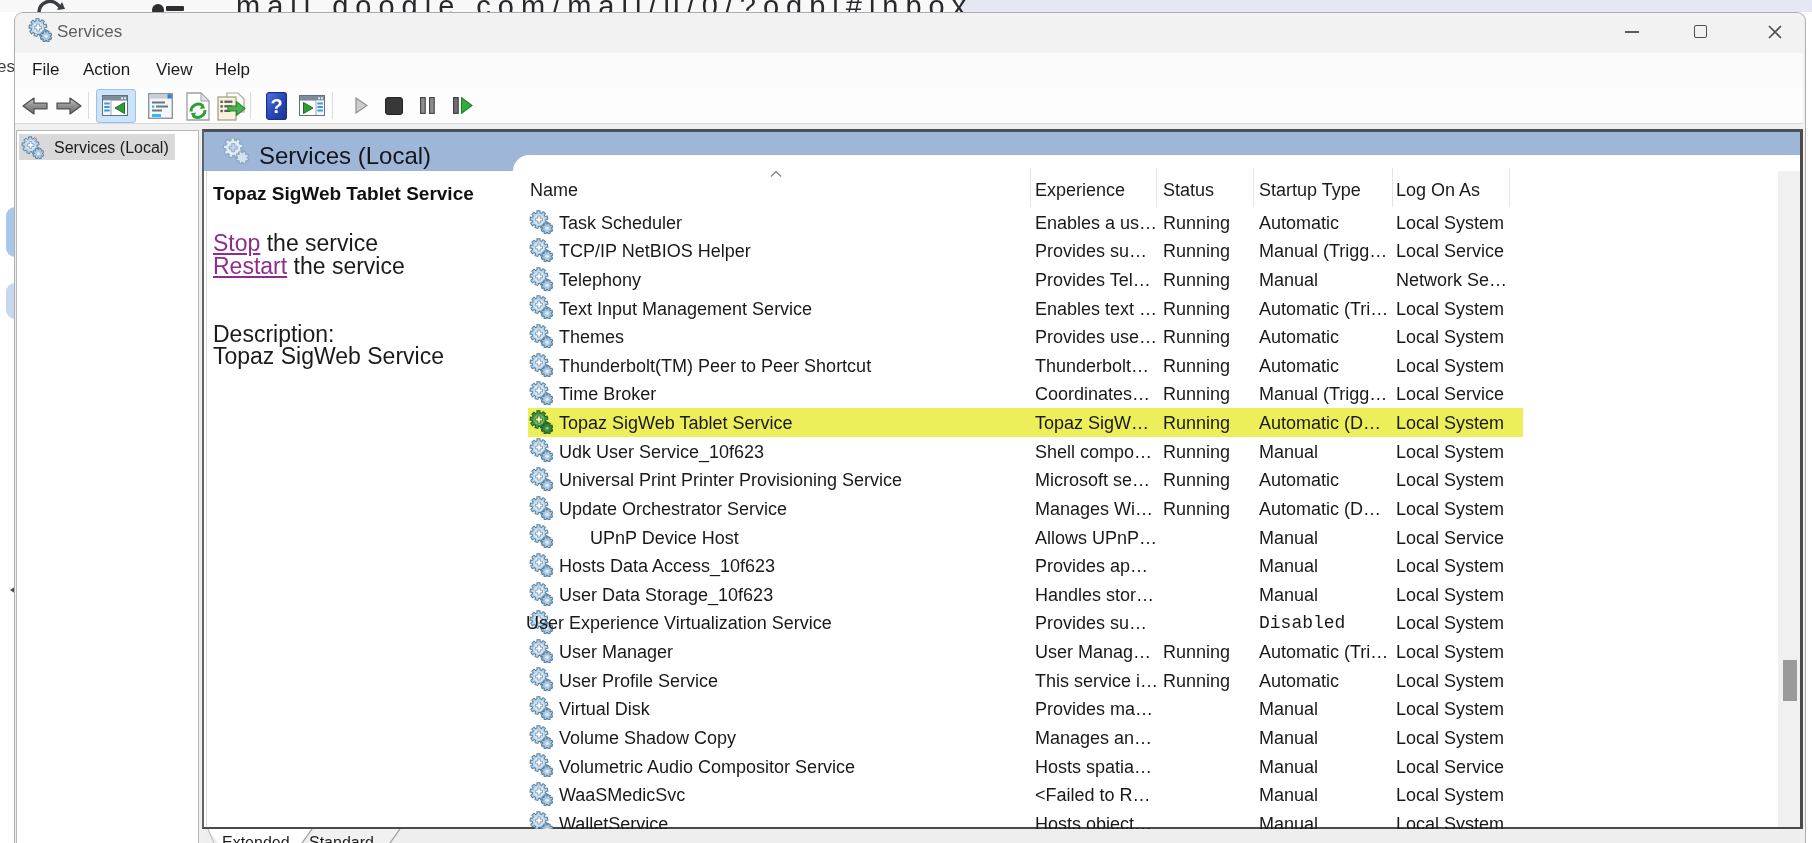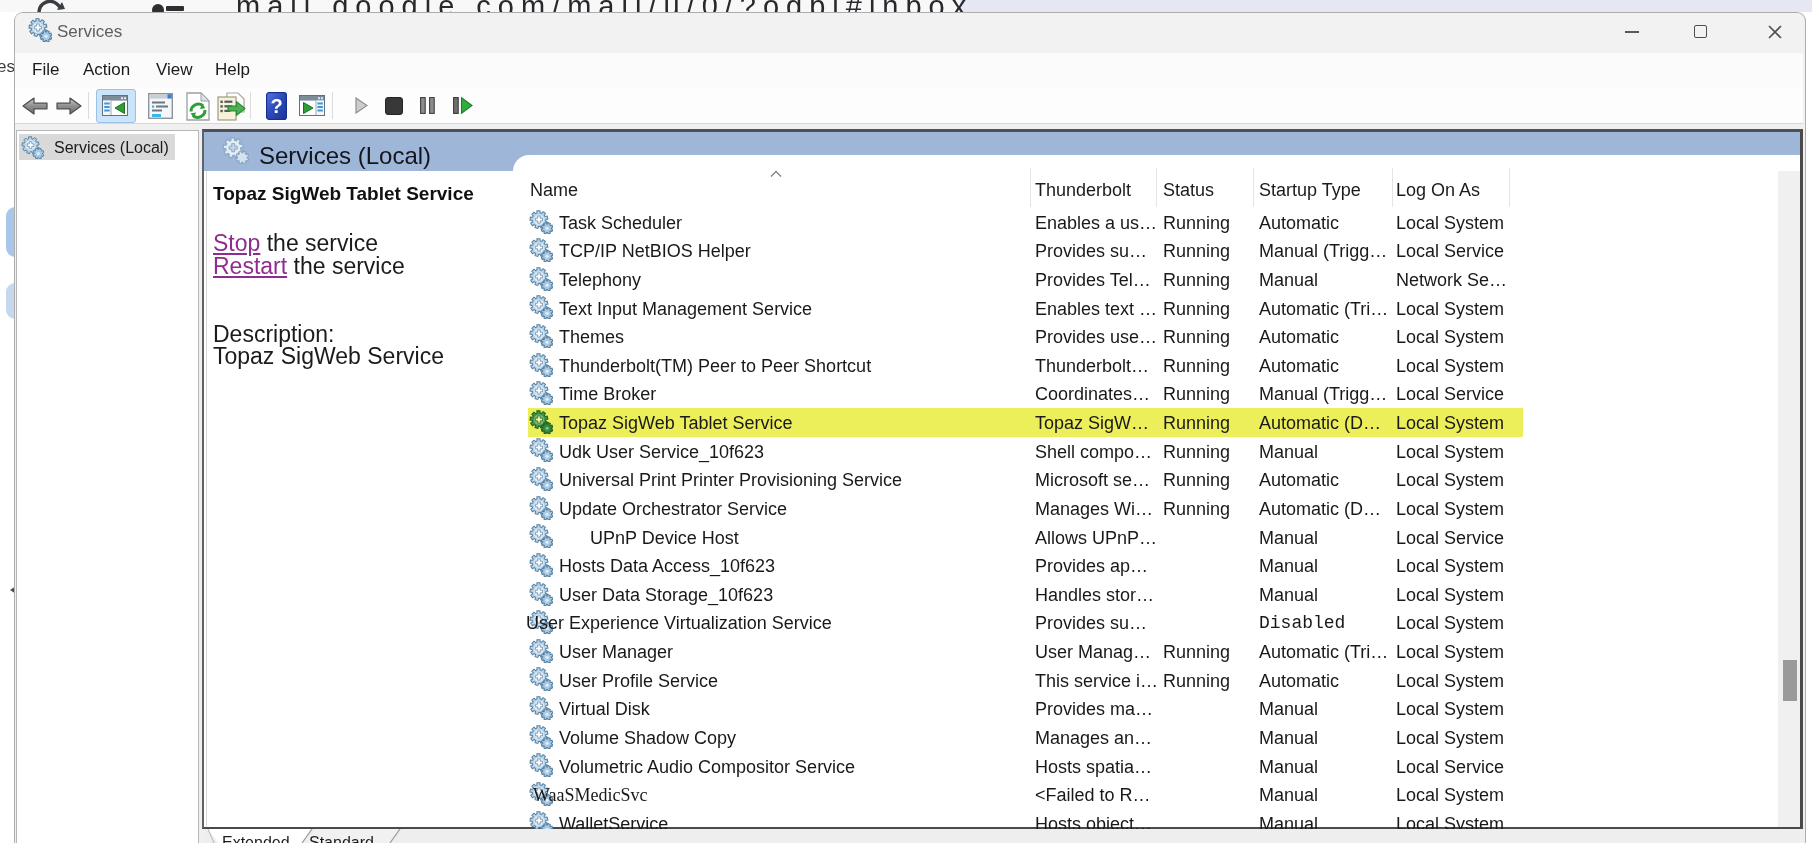--- a/index.html
+++ b/index.html
@@ -237,21 +237,21 @@
 <div class="abs" id="dtitle">Topaz SigWeb Tablet Service</div>
 <div class="abs dtext" style="left:213px;top:230px;"><span class="plink">Stop</span> the service</div>
 <div class="abs dtext" style="left:213px;top:253px;"><span class="plink">Restart</span> the service</div>
 <div class="abs dtext" style="left:213px;top:321px;">Description:</div>
 <div class="abs dtext" style="left:213px;top:343px;">Topaz SigWeb Service</div>
 
 <svg class="abs" id="caret" width="14" height="11" viewBox="0 0 14 11">
     <path d="M2,8.5 L7,3.5 L12,8.5" fill="none" stroke="#8a8a8a" stroke-width="1.5"></path>
   </svg>
 <div class="abs hdrtxt" style="left:530px;">Name</div>
-<div class="abs hdrtxt" style="left:1035px;">Thunderbolt</div>
+<div class="abs hdrtxt" style="left:1035px;">Experience</div>
 <div class="abs hdrtxt" style="left:1163px;">Status</div>
 <div class="abs hdrtxt" style="left:1259px;">Startup Type</div>
 <div class="abs hdrtxt" style="left:1396px;">Log On As</div>
 <div class="abs hsep" style="left:1030px;"></div>
 <div class="abs hsep" style="left:1156px;"></div>
 <div class="abs hsep" style="left:1253px;"></div>
 <div class="abs hsep" style="left:1392px;"></div>
 <div class="abs hsep" style="left:1509px;"></div>
 
 <div class="abs" id="hlrow"></div>
@@ -405,21 +405,21 @@
 <svg class="abs ico" style="left:529px;top:753px;z-index:6" width="24" height="24" viewBox="0 0 26 26">
     <use href="#gear-std"></use>
   </svg>
 <div class="abs row" style="left:559px;top:755.0px;">Volumetric Audio Compositor Service</div>
 <div class="abs row" style="left:1035px;top:755.0px;">Hosts spatia…</div>
 <div class="abs row" style="left:1259px;top:755.0px;">Manual</div>
 <div class="abs row" style="left:1396px;top:755.0px;">Local Service</div>
 <svg class="abs ico" style="left:529px;top:782px;z-index:6" width="24" height="24" viewBox="0 0 26 26">
     <use href="#gear-std"></use>
   </svg>
-<div class="abs row" style="left:533px;top:783.6px;font-family:Liberation Serif, serif;">WaaSMedicSvc</div>
+<div class="abs row" style="left:559px;top:783.6px;">WaaSMedicSvc</div>
 <div class="abs row" style="left:1035px;top:783.6px;">&lt;Failed to R…</div>
 <div class="abs row" style="left:1259px;top:783.6px;">Manual</div>
 <div class="abs row" style="left:1396px;top:783.6px;">Local System</div>
 <svg class="abs ico" style="left:529px;top:811px;z-index:6" width="24" height="24" viewBox="0 0 26 26">
     <use href="#gear-std"></use>
   </svg>
 <div class="abs row" style="left:559px;top:812.2px;">WalletService</div>
 <div class="abs row" style="left:1035px;top:812.2px;">Hosts object…</div>
 <div class="abs row" style="left:1259px;top:812.2px;">Manual</div>
 <div class="abs row" style="left:1396px;top:812.2px;">Local System</div>

